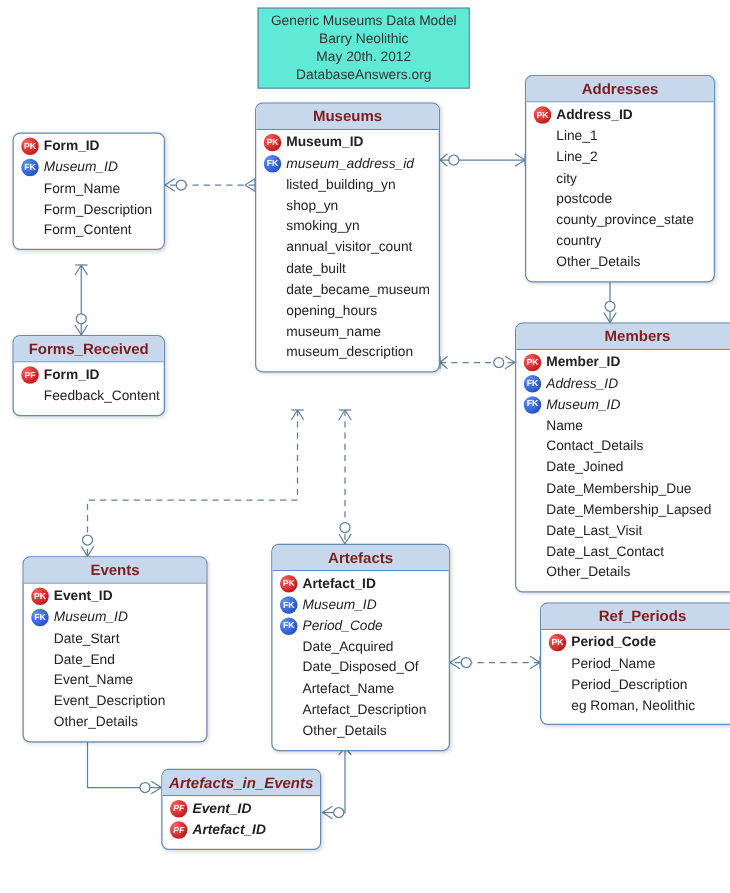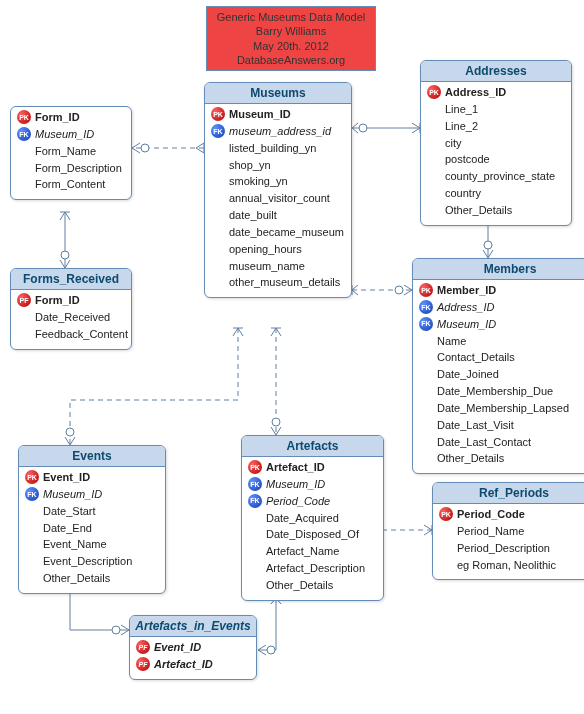--- a/index.html
+++ b/index.html
@@ -10,40 +10,40 @@
     background: #fff;
     font-family: Arial, Helvetica, sans-serif;
     font-size: 11px;
     color: #000;
     position: relative;
     overflow: hidden;
   }
   .title-box {
     position: absolute;
     border: 1px solid #648cb4;
-    background: #ef4444;
+    background: #5eead4;
     text-align: center;
     padding: 3px 8px;
     line-height: 1.3;
     color: #333;
   }
   .entity {
     position: absolute;
     background: #fff;
     border: 1px solid #648cb4;
     border-radius: 6px;
     box-shadow: 1px 1px 3px rgba(0,0,0,0.15);
   }
   .entity-title {
     background: #c8d8ec;
     border-bottom: 1px solid #648cb4;
     border-radius: 5px 5px 0 0;
     text-align: center;
     font-weight: bold;
-    color: #0c4a6e;
+    color: #7f1d1d;
     padding: 3px 0;
     font-size: 12px;
   }
   .attr-list { padding: 2px 4px 6px 4px; }
   .attr-row {
     display: flex;
     align-items: center;
     gap: 4px;
     padding: 1px 2px;
     line-height: 1.35;
@@ -133,21 +133,21 @@
 
   <path d="M 276 598 L 276 650 L 258 650"></path>
   <path d="M 271 598 L 281 598"></path>
   <path d="M 271 604 L 276 598 M 281 604 L 276 598"></path>
   <path d="M 266 645 L 258 650 L 266 655"></path>
   <circle cx="271" cy="650" r="4" stroke="#6080a0" fill="#fff"></circle>
 </svg>
 
 <div class="title-box" style="left:206px; top:6px; width:170px;">
   <div>Generic Museums Data Model</div>
-  <div>Barry Williams</div>
+  <div>Barry Neolithic</div>
   <div>May 20th. 2012</div>
   <div>DatabaseAnswers.org</div>
 </div>
 
 <div class="entity" style="left:10px; top:106px; width:122px;">
     <div class="attr-list">
       <div class="attr-row">
         <span class="key-icon key-pk">PK</span>
         <span class="attr-name bold-attr">Form_ID</span>
       </div>
@@ -171,24 +171,20 @@
   </div>
 <div class="entity" style="left:10px; top:268px; width:122px;">
     <div class="entity-title">Forms_Received</div>
     <div class="attr-list">
       <div class="attr-row">
         <span class="key-icon key-pf">PF</span>
         <span class="attr-name bold-attr">Form_ID</span>
       </div>
       <div class="attr-row">
         <span class="key-spacer"></span>
-        <span class="attr-name">Date_Received</span>
-      </div>
-      <div class="attr-row">
-        <span class="key-spacer"></span>
         <span class="attr-name">Feedback_Content</span>
       </div>
     </div>
   </div>
 <div class="entity" style="left:204px; top:82px; width:148px;">
     <div class="entity-title">Museums</div>
     <div class="attr-list">
       <div class="attr-row">
         <span class="key-icon key-pk">PK</span>
         <span class="attr-name bold-attr">Museum_ID</span>
@@ -224,21 +220,21 @@
       <div class="attr-row">
         <span class="key-spacer"></span>
         <span class="attr-name">opening_hours</span>
       </div>
       <div class="attr-row">
         <span class="key-spacer"></span>
         <span class="attr-name">museum_name</span>
       </div>
       <div class="attr-row">
         <span class="key-spacer"></span>
-        <span class="attr-name">other_museum_details</span>
+        <span class="attr-name">museum_description</span>
       </div>
     </div>
   </div>
 <div class="entity" style="left:420px; top:60px; width:152px;">
     <div class="entity-title">Addresses</div>
     <div class="attr-list">
       <div class="attr-row">
         <span class="key-icon key-pk">PK</span>
         <span class="attr-name bold-attr">Address_ID</span>
       </div>
@@ -347,21 +343,21 @@
       <div class="attr-row">
         <span class="key-spacer"></span>
         <span class="attr-name">Event_Description</span>
       </div>
       <div class="attr-row">
         <span class="key-spacer"></span>
         <span class="attr-name">Other_Details</span>
       </div>
     </div>
   </div>
-<div class="entity" style="left:217px; top:435px; width:143px;margin-left:24px;">
+<div class="entity" style="left:217px; top:435px; width:143px;">
     <div class="entity-title">Artefacts</div>
     <div class="attr-list">
       <div class="attr-row">
         <span class="key-icon key-pk">PK</span>
         <span class="attr-name bold-attr">Artefact_ID</span>
       </div>
       <div class="attr-row">
         <span class="key-icon key-fk">FK</span>
         <span class="attr-name italic-attr">Museum_ID</span>
       </div>

